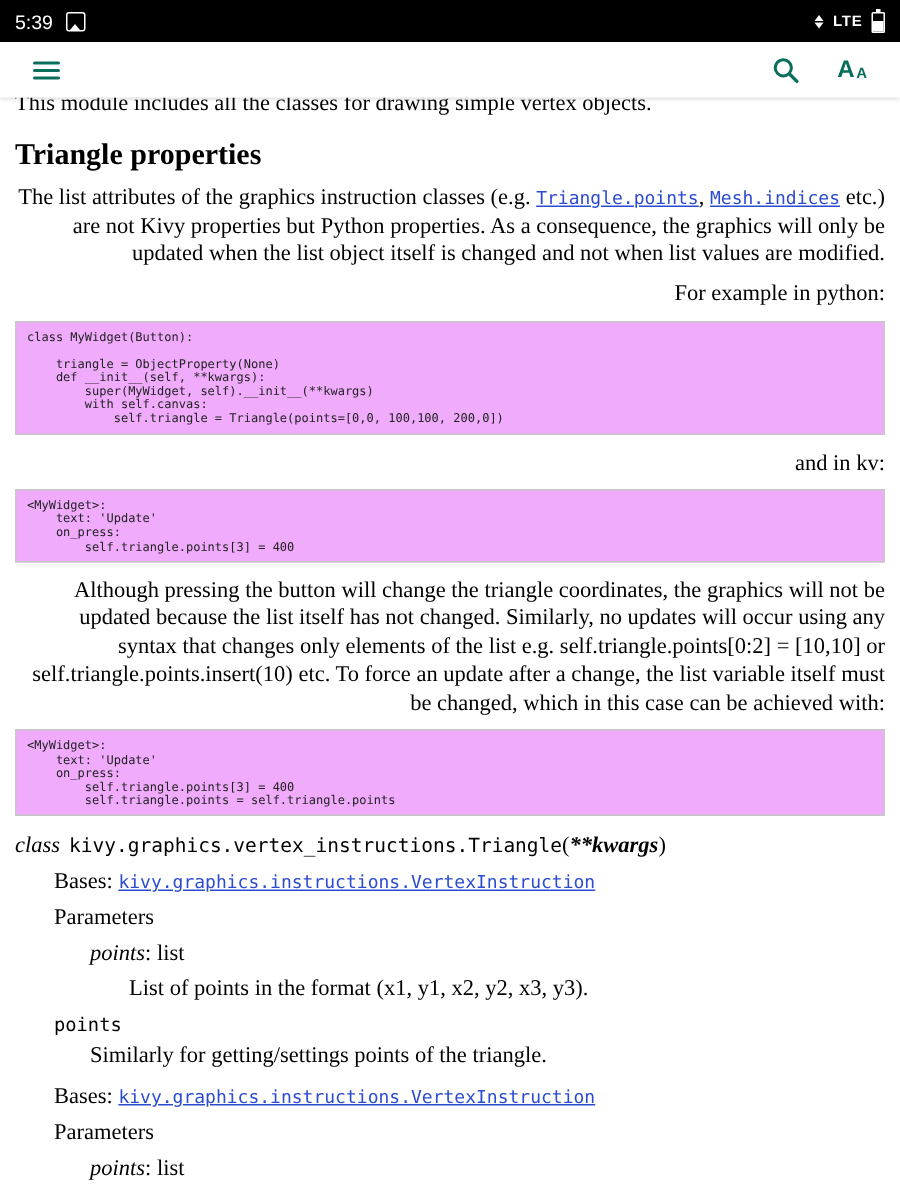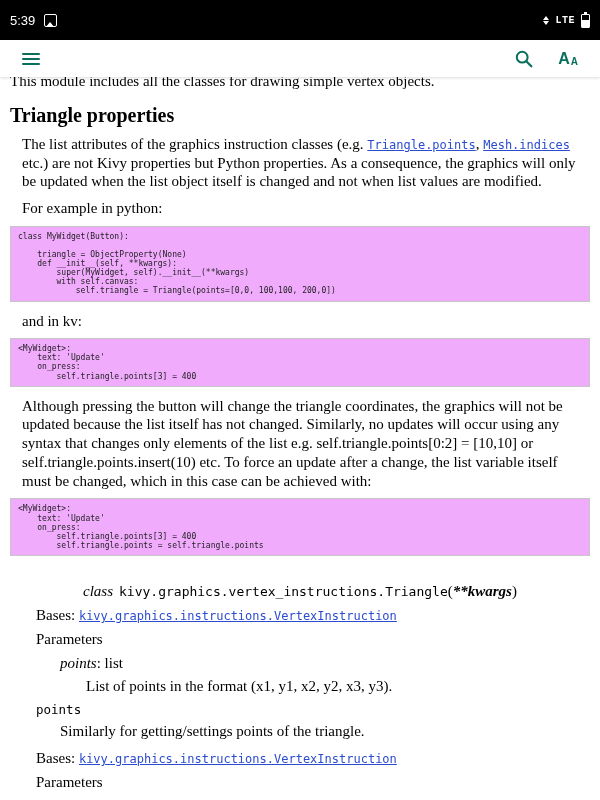--- a/index.html
+++ b/index.html
@@ -5,32 +5,32 @@
   * { box-sizing: border-box; }
   html, body { margin:0; padding:0; }
   body {
     width:600px; height:800px; overflow:hidden;
     background:#ffffff; color:#000;
     font-family:"Liberation Serif", serif;
   }
 
   
   .statusbar {
-    height:40px; background:#000; color:#fff;
+    height:28px; background:#000; color:#fff;
     display:flex; align-items:center; padding:0 10px;
     font-family:"Liberation Sans", sans-serif; font-size:13px;
   }
   .sb-left { display:flex; align-items:center; gap:9px; }
   .sb-right { margin-left:auto; display:flex; align-items:center; gap:6px; }
   .photo-icon { width:13px; height:13px; border:1.5px solid #fff; border-radius:2px;
     position:relative; overflow:hidden; }
   .photo-icon::after { content:""; position:absolute; left:0px; bottom:-2px;
     width:0; height:0; border-left:5px solid transparent; border-right:5px solid transparent;
     border-bottom:6px solid #fff; }
-  .lte { font-size:10px; letter-spacing:.5px; font-weight:bold;font-family:Liberation Mono, monospace; }
+  .lte { font-size:10px; letter-spacing:.5px; font-weight:bold; }
   .updown { display:flex; flex-direction:column; gap:1px; }
   .updown i { display:block; width:0; height:0; border-left:3px solid transparent; border-right:3px solid transparent; }
   .updown .up { border-bottom:4px solid #fff; }
   .updown .down { border-top:4px solid #fff; }
   .battery { width:9px; height:14px; border:1px solid #fff; border-radius:1px;
     position:relative; display:flex; align-items:flex-end; margin-top:2px; }
   .battery::before { content:""; position:absolute; top:-3px; left:2px; width:3px; height:2px; background:#fff; }
   .battery .fill { width:100%; height:55%; background:#fff; }
 
   
@@ -45,32 +45,32 @@
   .iconbtn { cursor:pointer; display:flex; align-items:flex-end; }
   .fontsize-icon { color:#0a6e5c; font-family:"Liberation Sans", sans-serif;
     font-weight:bold; line-height:1; display:flex; align-items:flex-end; }
   .fontsize-icon .big { font-size:16px; }
   .fontsize-icon .small { font-size:10px; margin-left:1px; }
 
   
   .content { height:749px; overflow:hidden; padding:0 10px; }
   .intro { margin:-5px 0 0 0; font-size:15px; line-height:1.25; }
   h2.heading { font-size:20px; font-weight:bold; margin:13px 0 6px 0; }
-  p.body { font-size:15px; line-height:1.25; margin:8px 12px; }
+  p.body { font-size:15px; line-height:1.25; margin:8px 0;text-align:right; }
   .inlinesep { font-size:15px; }
   a.codelink {
     font-family:"DejaVu Sans Mono", monospace; font-size:12px;
     color:#2b4bd0; text-decoration:underline; cursor:pointer;
   }
   pre.code {
     border:1px solid #c6c6c6; background:#f0abfc;
     font-family:"DejaVu Sans Mono", monospace; font-size:8px; line-height:1.14;
     padding:5px 7px; margin:6px 0 10px 0; white-space:pre; overflow:hidden; color:#222;
   }
-  .sig { margin:27px 0 4px 0; font-size:15px;text-align:center; }
+  .sig { margin:12px 0 4px 0; font-size:15px; }
   .sig .kw { font-style:italic; margin-right:6px; }
   .sig .name { font-family:"DejaVu Sans Mono", monospace; font-size:13px; }
   .sig .paren { font-size:15px; }
   .sig .args { font-style:italic; font-weight:bold; }
   .bases { margin:7px 0 7px 26px; font-size:15px; }
   .paramshead { margin:7px 0 7px 26px; font-size:15px; }
   .paramline { margin:6px 0 6px 50px; font-size:15px; }
   .paramline .pname { font-style:italic; }
   .paramdesc { margin:6px 0 7px 76px; font-size:15px; }
   .attrname { margin:7px 0 6px 26px; font-family:"DejaVu Sans Mono", monospace; font-size:12.5px; }

